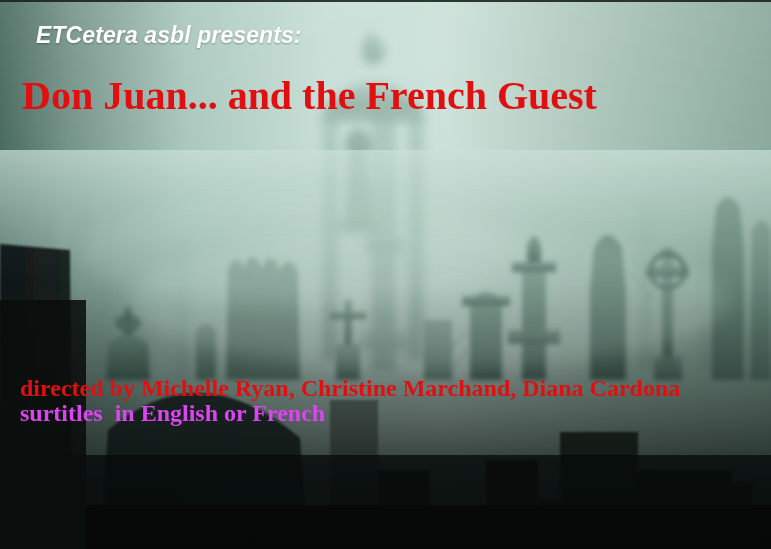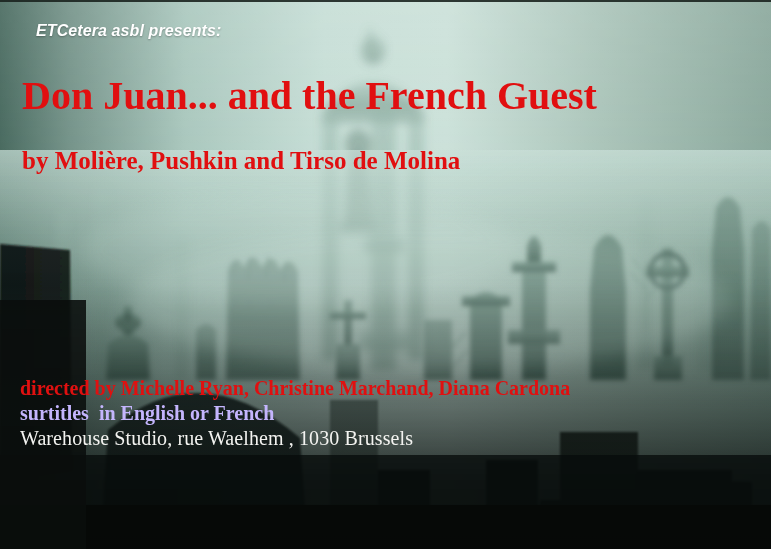--- a/index.html
+++ b/index.html
@@ -32,21 +32,21 @@
     z-index: 40;
   }
 
   .presents {
     position: absolute;
     left: 36px;
     top: 22px;
     font-family: "Liberation Sans", sans-serif;
     font-style: italic;
     font-weight: bold;
-    font-size: 16px;
+    font-size: 23px;
     letter-spacing: .1px;
     color: #ffffff;
     text-shadow: 0 1px 2px rgba(0,0,0,.30);
     white-space: pre;
   }
 
   .main-title {
     position: absolute;
     left: 22px;
     top: 76px;
@@ -78,24 +78,24 @@
     width: 740px;
   }
   .credits .line {
     white-space: pre;
     line-height: 25px;
     height: 25px;
   }
   .credits .red {
     font-family: "Liberation Serif", serif;
     font-weight: bold;
-    font-size: 20px;
+    font-size: 24px;
     color: #e01010;
   }
-  .credits .red.dim { color: #c4b5fd; }
+  .credits .red.dim { color: #d946ef; }
   .credits .white {
     font-family: "Liberation Serif", serif;
     font-weight: normal;
     font-size: 20px;
     color: #f3f3f0;
     letter-spacing: .1px;
   }
   .credits .spacer { height: 3px; line-height: 3px; }
 </style>
 </head>
@@ -281,24 +281,22 @@
       <rect x="0" y="0" width="771" height="2" fill="#1b241f" opacity="0.9"></rect>
     </svg>
   </div>
 
   <div class="text-layer">
 
     <div class="presents">ETCetera asbl presents:</div>
 
     <div class="main-title"><span class="t-bold">Don Juan...</span><span class="t-reg"> and the French Guest</span></div>
 
-    <div class="byline">by Molière, Pushkin and Tirso de Molina</div>
 
     <div class="credits">
       <div class="line red">directed by Michelle Ryan, Christine Marchand, Diana Cardona</div>
       <div class="line red dim">surtitles  in English or French</div>
-      <div class="line white">Warehouse Studio, rue Waelhem , 1030 Brussels</div>
       <div class="line spacer"></div>
       <div class="line spacer"></div>
     </div>
 
   </div>
 </div>
 
 </body></html>

